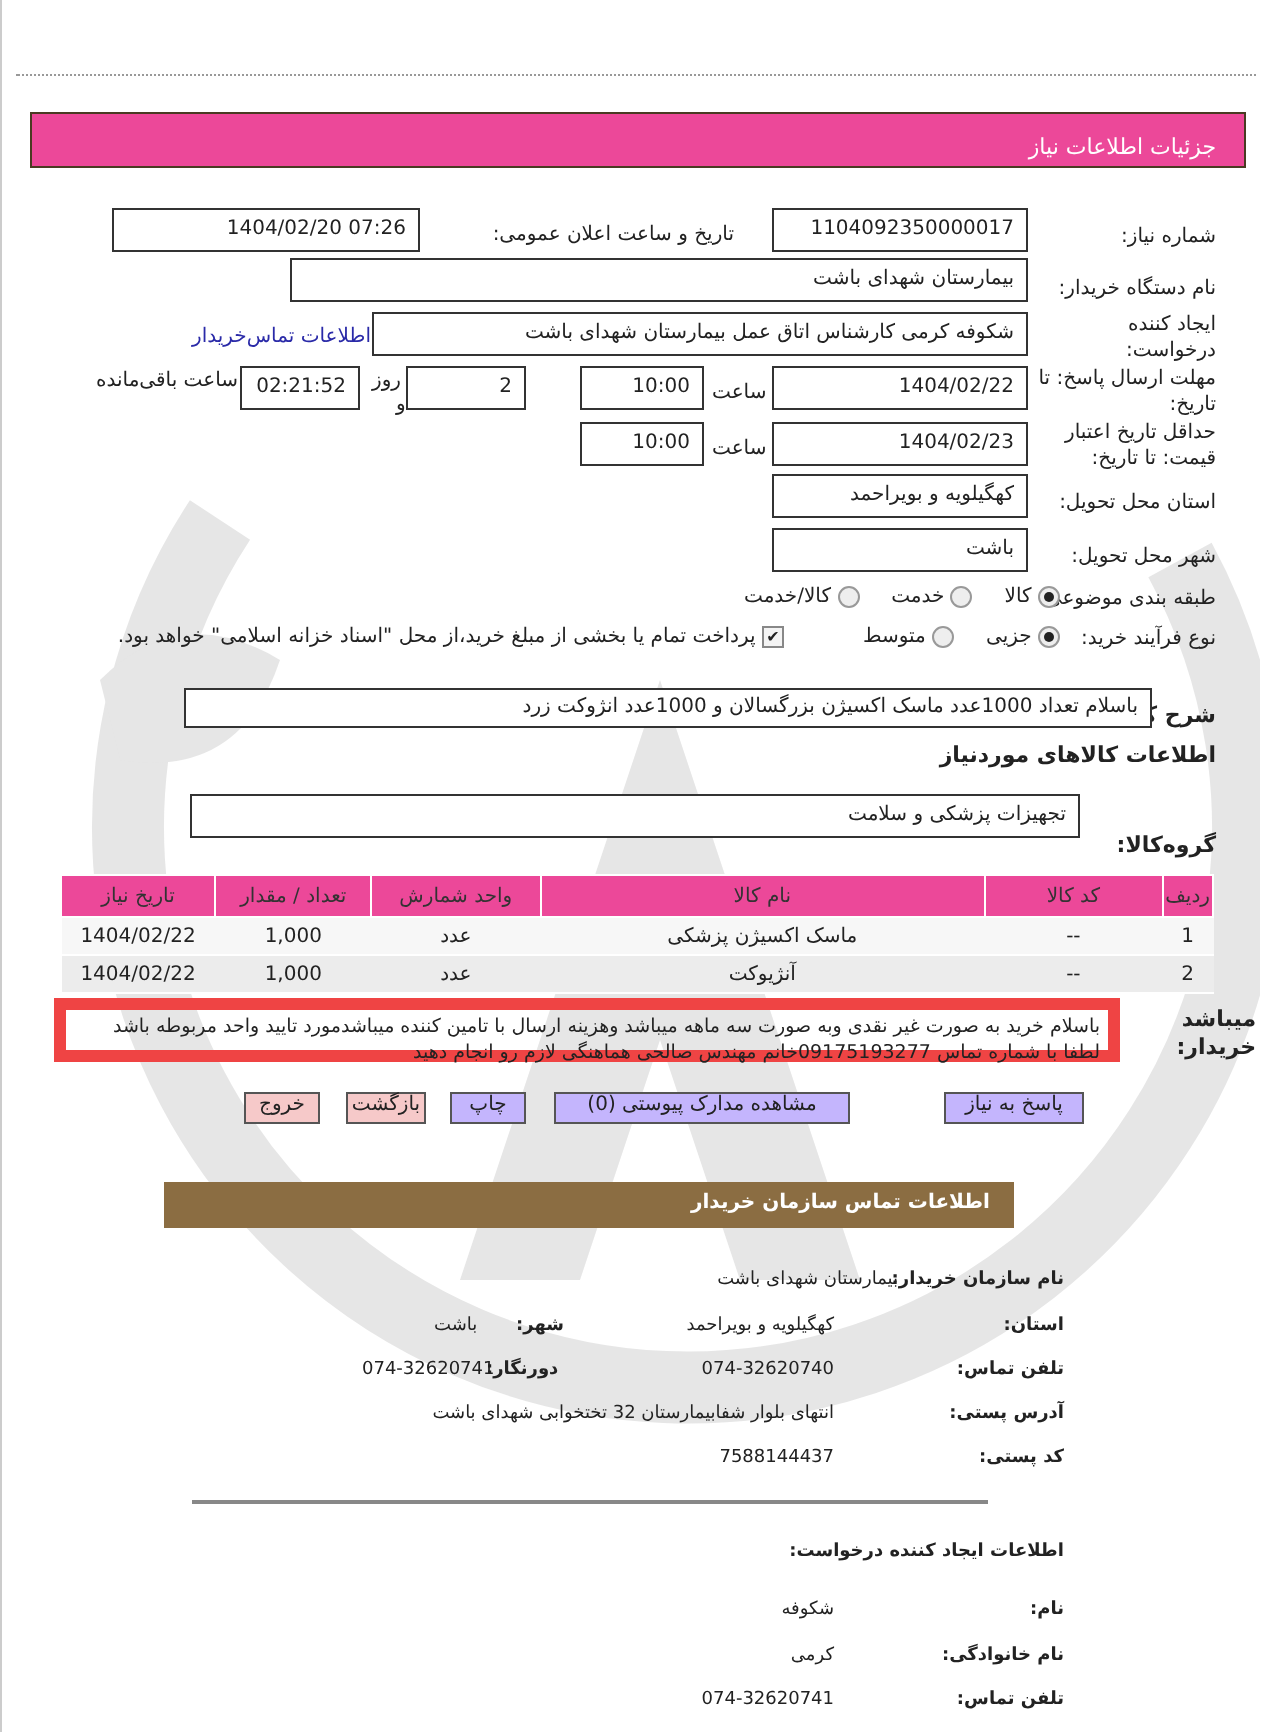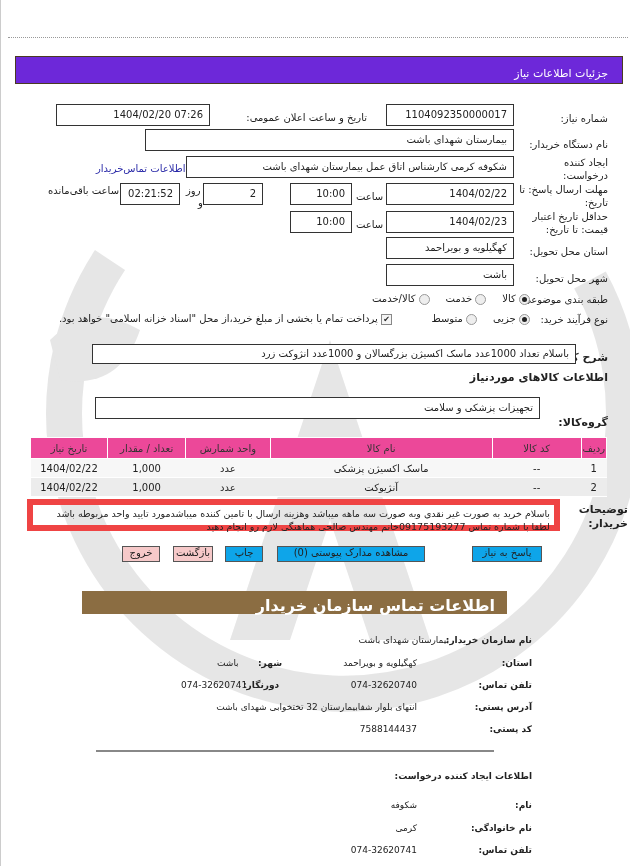--- a/index.html
+++ b/index.html
@@ -6,46 +6,46 @@
   body {
     width:634px; height:866px; overflow:hidden; background:#fff;
     font-family:"DejaVu Sans", sans-serif; font-size:10px; color:#222;
     position:relative;
   }
   .leftline { position:absolute; left:0; top:0; width:1px; height:866px; background:#ccc; }
   .dotline { position:absolute; left:8px; right:6px; top:37px; border-top:1px dotted #999; }
   .watermark { position:absolute; left:30px; top:220px; width:600px; height:560px; pointer-events:none; opacity:.18; }
   .hdrbar {
     position:absolute; left:15px; top:56px; width:608px; height:28px;
-    background:#6d28d9; border:1px solid #4a3a22; color:#fff; direction:rtl;
+    background:#ec4899; border:1px solid #4a3a22; color:#fff; direction:rtl;
     box-sizing:border-box; padding:10px 14px 0 0; font-size:11px;
   }
   .abs { position:absolute; }
   .lbl { position:absolute; direction:rtl; text-align:right; font-size:10px; color:#222; line-height:13px; }
   .box {
     position:absolute; border:1px solid #333; background:#fff; box-sizing:border-box;
     direction:rtl; text-align:right; padding:0 6px; font-size:10px; line-height:20px; white-space:nowrap; overflow:hidden;
   }
   .box.ltr { direction:ltr; text-align:right; }
   .link { color:#2a2aa8; position:absolute; direction:rtl; font-size:10px;text-align:right; }
   .radio { display:inline-block; width:9px; height:9px; border-radius:50%; border:1px solid #999; background:#eee; vertical-align:middle; position:relative; }
   .radio.on::after { content:""; position:absolute; left:2px; top:2px; width:5px; height:5px; border-radius:50%; background:#222; }
   .chk { display:inline-block; width:9px; height:9px; border:1px solid #888; background:#f4f4f4; vertical-align:middle; font-size:8px; line-height:9px; text-align:center; }
   .bold { font-weight:bold; }
   table.items { position:absolute; left:30px; top:437px; width:577px; border-collapse:collapse; direction:rtl; font-size:10px; }
   table.items th { background:#ec4899; color:#333; font-weight:normal; height:18px; border:1px solid #fff; }
   table.items td { height:16px; text-align:center; border-bottom:1px solid #fff; }
   table.items tr.r1 td { background:#f7f7f7; }
   table.items tr.r2 td { background:#ececec; }
   .btn { position:absolute; top:546px; height:16px; box-sizing:border-box; border:1px solid #555; font-size:10px; text-align:center; line-height:12px; direction:rtl; }
-  .btn.green { background:#0ea5e9; }
+  .btn.green { background:#c4b5fd; }
   .btn.red { background:#f6c9c9; }
   .hdrbar2 {
     position:absolute; left:82px; top:591px; width:425px; height:23px; background:#8b6d42; color:#fff;
-    direction:rtl; box-sizing:border-box; padding:5px 12px 0 16px; font-size:16px; font-weight:bold;
+    direction:rtl; box-sizing:border-box; padding:5px 12px 0 16px; font-size:10px; font-weight:bold;
   }
   .sep { position:absolute; left:96px; top:750px; width:398px; border-top:2px solid #888; }
   .small { font-size:9px; }
 </style>
 </head>
 <body>
 
 <div class="leftline"></div>
 <div class="dotline"></div>
 
@@ -143,21 +143,21 @@
       <td>2</td>
       <td>--</td>
       <td>آنژیوکت</td>
       <td>عدد</td>
       <td>1,000</td>
       <td>1404/02/22</td>
     </tr>
   </tbody>
 </table>
 
-<div class="lbl bold" style="right:6px;top:503px;width:50px;font-size:11px;line-height:14px;">توضیحات خریدار:</div>
+<div class="lbl bold" style="right:6px;top:503px;width:50px;font-size:11px;line-height:14px;">میباشد خریدار:</div>
 <div class="abs" style="left:27px;top:499px;width:533px;height:32px;border:6px solid #ef4444;box-sizing:border-box;direction:rtl;text-align:right;padding:2px 4px;font-size:9.5px;line-height:13px;">
   <div>باسلام خرید به صورت غیر نقدی وبه صورت سه ماهه میباشد وهزینه ارسال با تامین کننده میباشدمورد تایید واحد مربوطه باشد</div>
   <div>لطفا با شماره تماس 09175193277خانم مهندس صالحی هماهنگی لازم رو انجام دهید</div>
 </div>
 
 <div class="btn green" style="left:458px;width:70px;margin-left:14px;">پاسخ به نیاز</div>
 <div class="btn green" style="left:277px;width:148px;">مشاهده مدارک پیوستی (0)</div>
 <div class="btn green" style="left:225px;width:38px;">چاپ</div>
 <div class="btn red" style="left:173px;width:40px;">بازگشت</div>
 <div class="btn red" style="left:122px;width:38px;">خروج</div>

